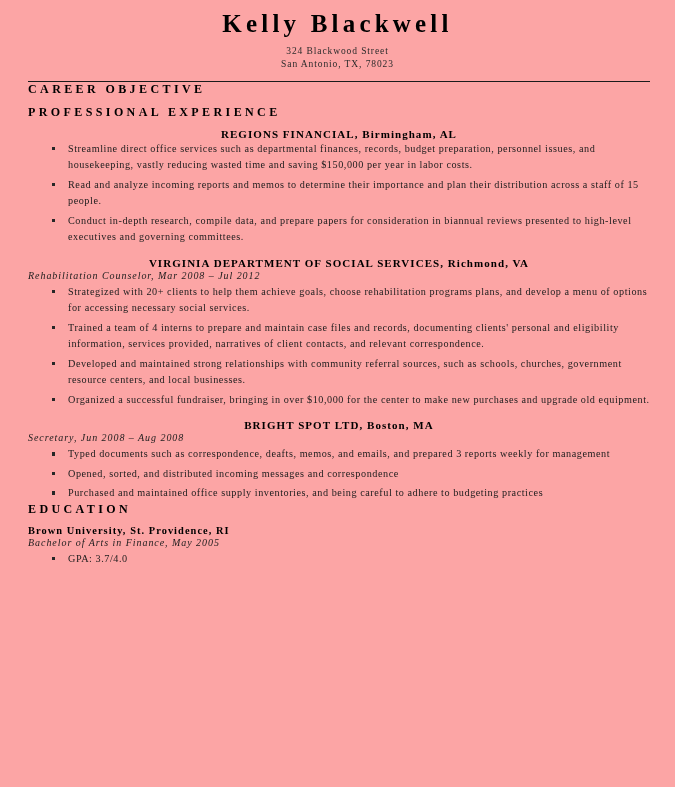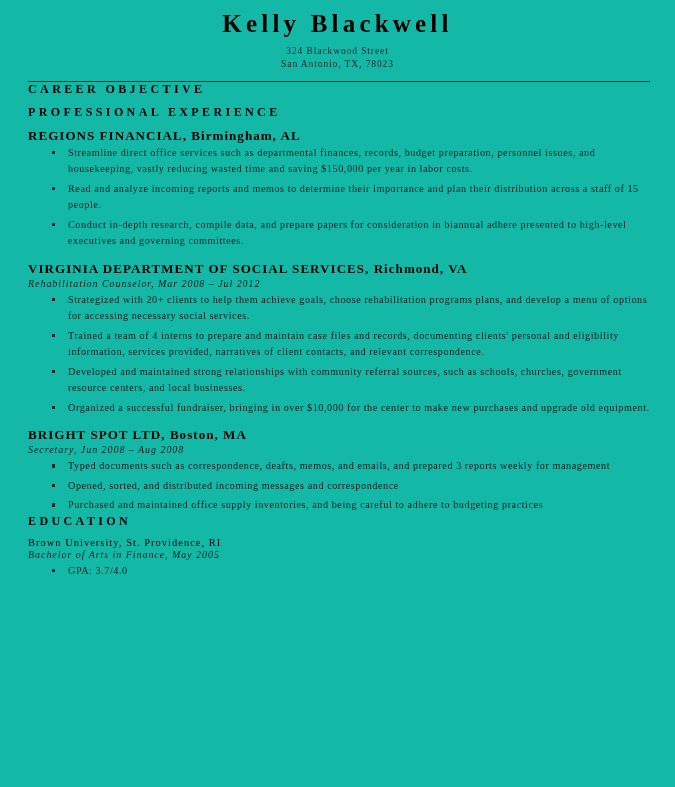--- a/index.html
+++ b/index.html
@@ -13,21 +13,21 @@
     font-family: "Liberation Serif", "DejaVu Serif", serif;
     color: #1a1a1a;
     overflow: hidden;
   }
   .page {
     width: 675px;
     height: 787px;
     box-sizing: border-box;
     padding: 0;
     position: relative;
-    background: #14b8a6;
+    background: #fca5a5;
   }
 
   
   .header {
     text-align: center;
     padding-top: 10px;
   }
   .name {
     font-size: 25px;
     font-weight: bold;
@@ -74,25 +74,26 @@
     text-align: left;
   }
 
   .job {
     margin-top: 11px;
   }
   .job:first-of-type {
     margin-top: 0;
   }
   .job-company {
-    font-size: 13px;
+    font-size: 11px;
     font-weight: bold;
     letter-spacing: 1.05px;
     color: #000;
     margin: 0 0 1px 0;
+    text-align: center;
   }
   .job-title {
     font-size: 10px;
     font-style: italic;
     letter-spacing: 0.95px;
     color: #1c1c1c;
     margin: 0 0 3px 0;
   }
 
   ul.bullets {
@@ -120,21 +121,21 @@
     height: 3.4px;
     background: #262626;
     display: block;
   }
 
   .edu-entry {
     margin-top: 0;
   }
   .edu-school {
     font-size: 10.4px;
-    font-weight: normal;
+    font-weight: bold;
     letter-spacing: 1.05px;
     color: #000;
     margin: 0 0 1px 0;
   }
   .edu-degree {
     font-size: 10px;
     font-style: italic;
     letter-spacing: 0.95px;
     color: #1c1c1c;
     margin: 0 0 3px 0;
@@ -162,21 +163,21 @@
     </div>
 
     <div class="section">
       <h2 class="section-title">PROFESSIONAL EXPERIENCE</h2>
 
       <div class="job">
         <div class="job-company">REGIONS FINANCIAL, Birmingham, AL</div>
         <ul class="bullets">
           <li><span class="bullet-dot"></span><span>Streamline direct office services such as departmental finances, records, budget preparation, personnel issues, and housekeeping, vastly reducing wasted time and saving $150,000 per year in labor costs.</span></li>
           <li><span class="bullet-dot"></span><span>Read and analyze incoming reports and memos to determine their importance and plan their distribution across a staff of 15 people.</span></li>
-          <li><span class="bullet-dot"></span><span>Conduct in-depth research, compile data, and prepare papers for consideration in biannual adhere presented to high-level executives and governing committees.</span></li>
+          <li><span class="bullet-dot"></span><span>Conduct in-depth research, compile data, and prepare papers for consideration in biannual reviews presented to high-level executives and governing committees.</span></li>
         </ul>
       </div>
 
       <div class="job">
         <div class="job-company">VIRGINIA DEPARTMENT OF SOCIAL SERVICES, Richmond, VA</div>
         <div class="job-title">Rehabilitation Counselor, Mar 2008 – Jul 2012</div>
         <ul class="bullets">
           <li><span class="bullet-dot"></span><span>Strategized with 20+ clients to help them achieve goals, choose rehabilitation programs plans, and develop a menu of options for accessing necessary social services.</span></li>
           <li><span class="bullet-dot"></span><span>Trained a team of 4 interns to prepare and maintain case files and records, documenting clients' personal and eligibility information, services provided, narratives of client contacts, and relevant correspondence.</span></li>
           <li><span class="bullet-dot"></span><span>Developed and maintained strong relationships with community referral sources, such as schools, churches, government resource centers, and local businesses.</span></li>

